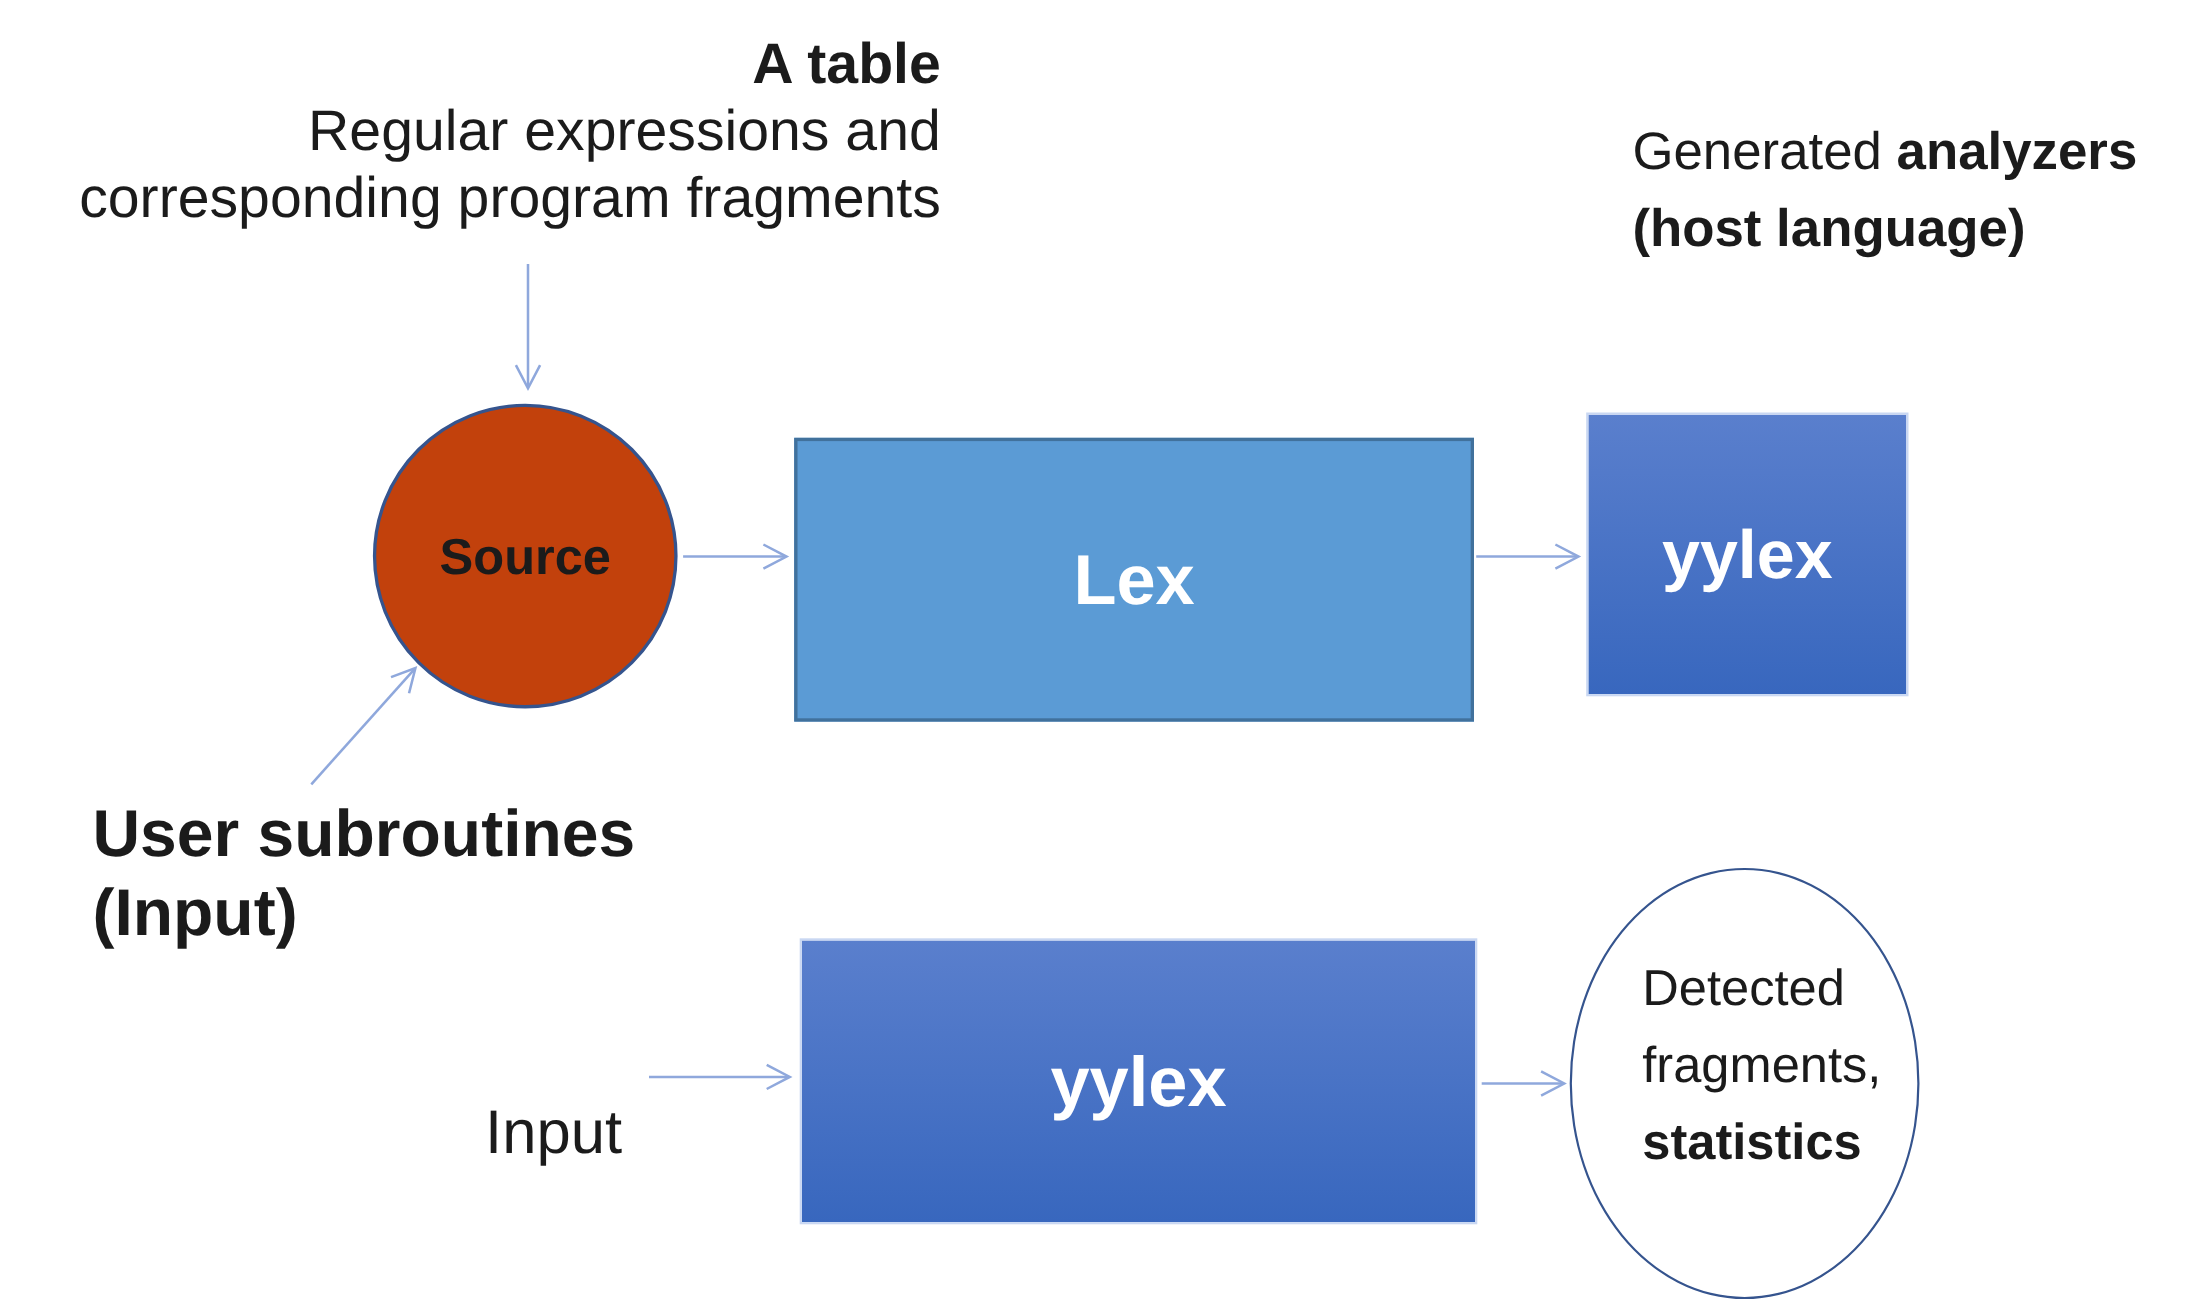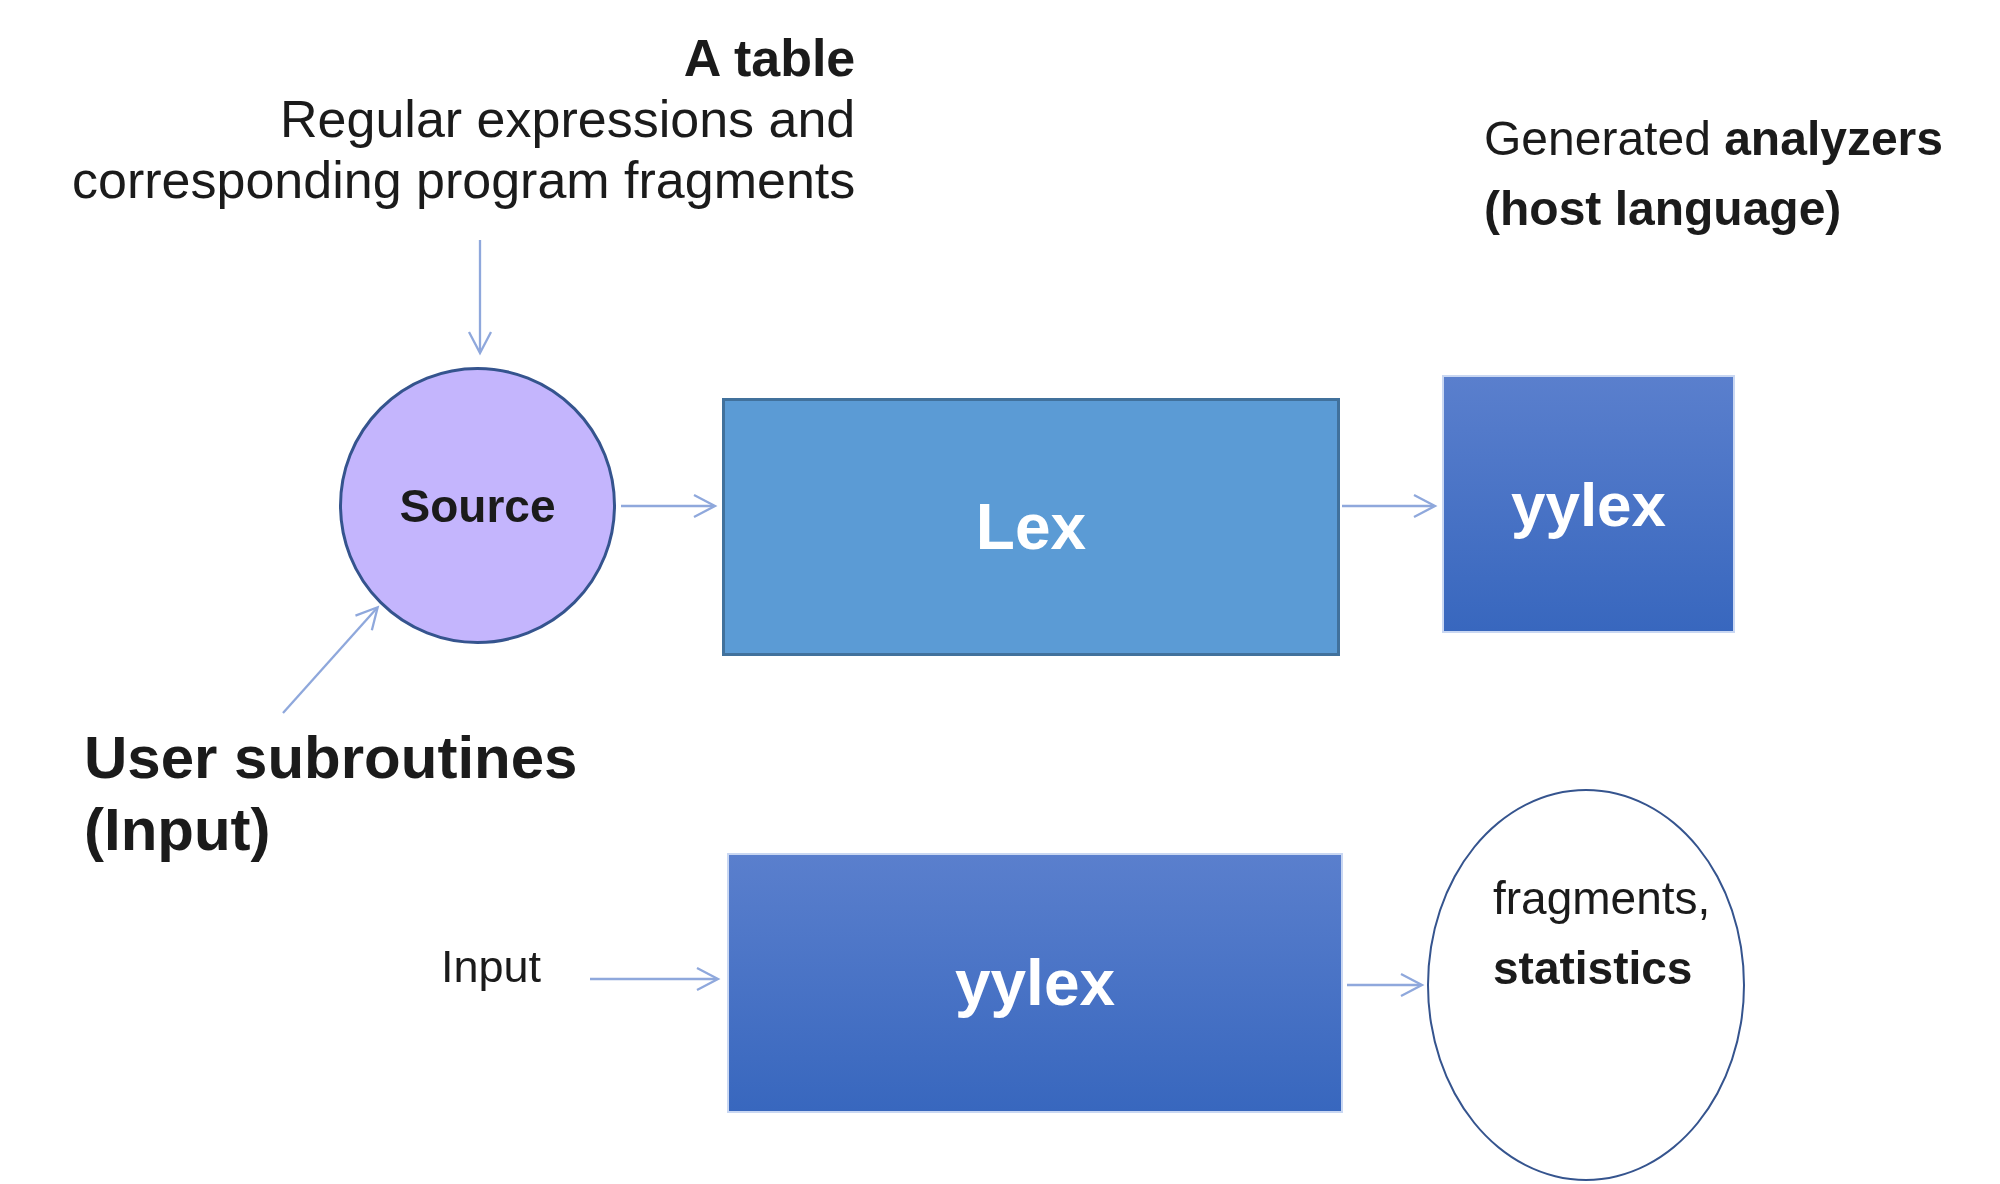--- a/index.html
+++ b/index.html
@@ -14,26 +14,26 @@
   .arrows{position:absolute;left:0;top:0;width:2000px;height:1184px;z-index:1;}
   .arrows line{stroke:var(--arrow,#8FA8DC);stroke-width:2.3;fill:none;}
   .head{stroke:var(--arrow,#8FA8DC);stroke-width:2.3;fill:none;}
 
   .note{position:absolute;z-index:2;white-space:nowrap;}
   .bold{font-weight:bold;}
 
   .note-table{left:72px;top:28px;font-size:52px;line-height:61px;text-align:right;}
   .note-generated{left:1484px;top:104px;font-size:48px;line-height:70px;}
   .note-user{left:84px;top:722px;font-size:60px;line-height:72px;font-weight:bold;}
-  .label-input{position:absolute;left:441px;top:941px;font-size:45px;z-index:2;}
+  .label-input{position:absolute;left:441px;top:996px;font-size:56px;z-index:2;}
 
   .node-circle{
     position:absolute;left:339px;top:367px;width:277px;height:277px;
     border:3px solid var(--node-border,#35548E);border-radius:50%;
-    background:#c4b5fd;display:flex;align-items:center;justify-content:center;
+    background:#c2410c;display:flex;align-items:center;justify-content:center;
     box-sizing:border-box;z-index:2;
   }
   .node-circle span{font-weight:bold;font-size:46px;}
 
   .box{
     position:absolute;display:flex;align-items:center;justify-content:center;
     box-sizing:border-box;z-index:2;color:var(--node-text,#ffffff);font-weight:bold;
   }
   .box-lex{
     left:722px;top:398px;width:618px;height:258px;
@@ -108,17 +108,18 @@
     <div>(Input)</div>
   </div>
 
   <div class="label-input">Input</div>
 
   <div class="box box-yylex-run">
     <span>yylex</span>
   </div>
 
   <div class="node-ellipse">
+    <div>Detected</div>
     <div>fragments,</div>
     <div class="bold">statistics</div>
   </div>
 
 </div>
 
 </body></html>

